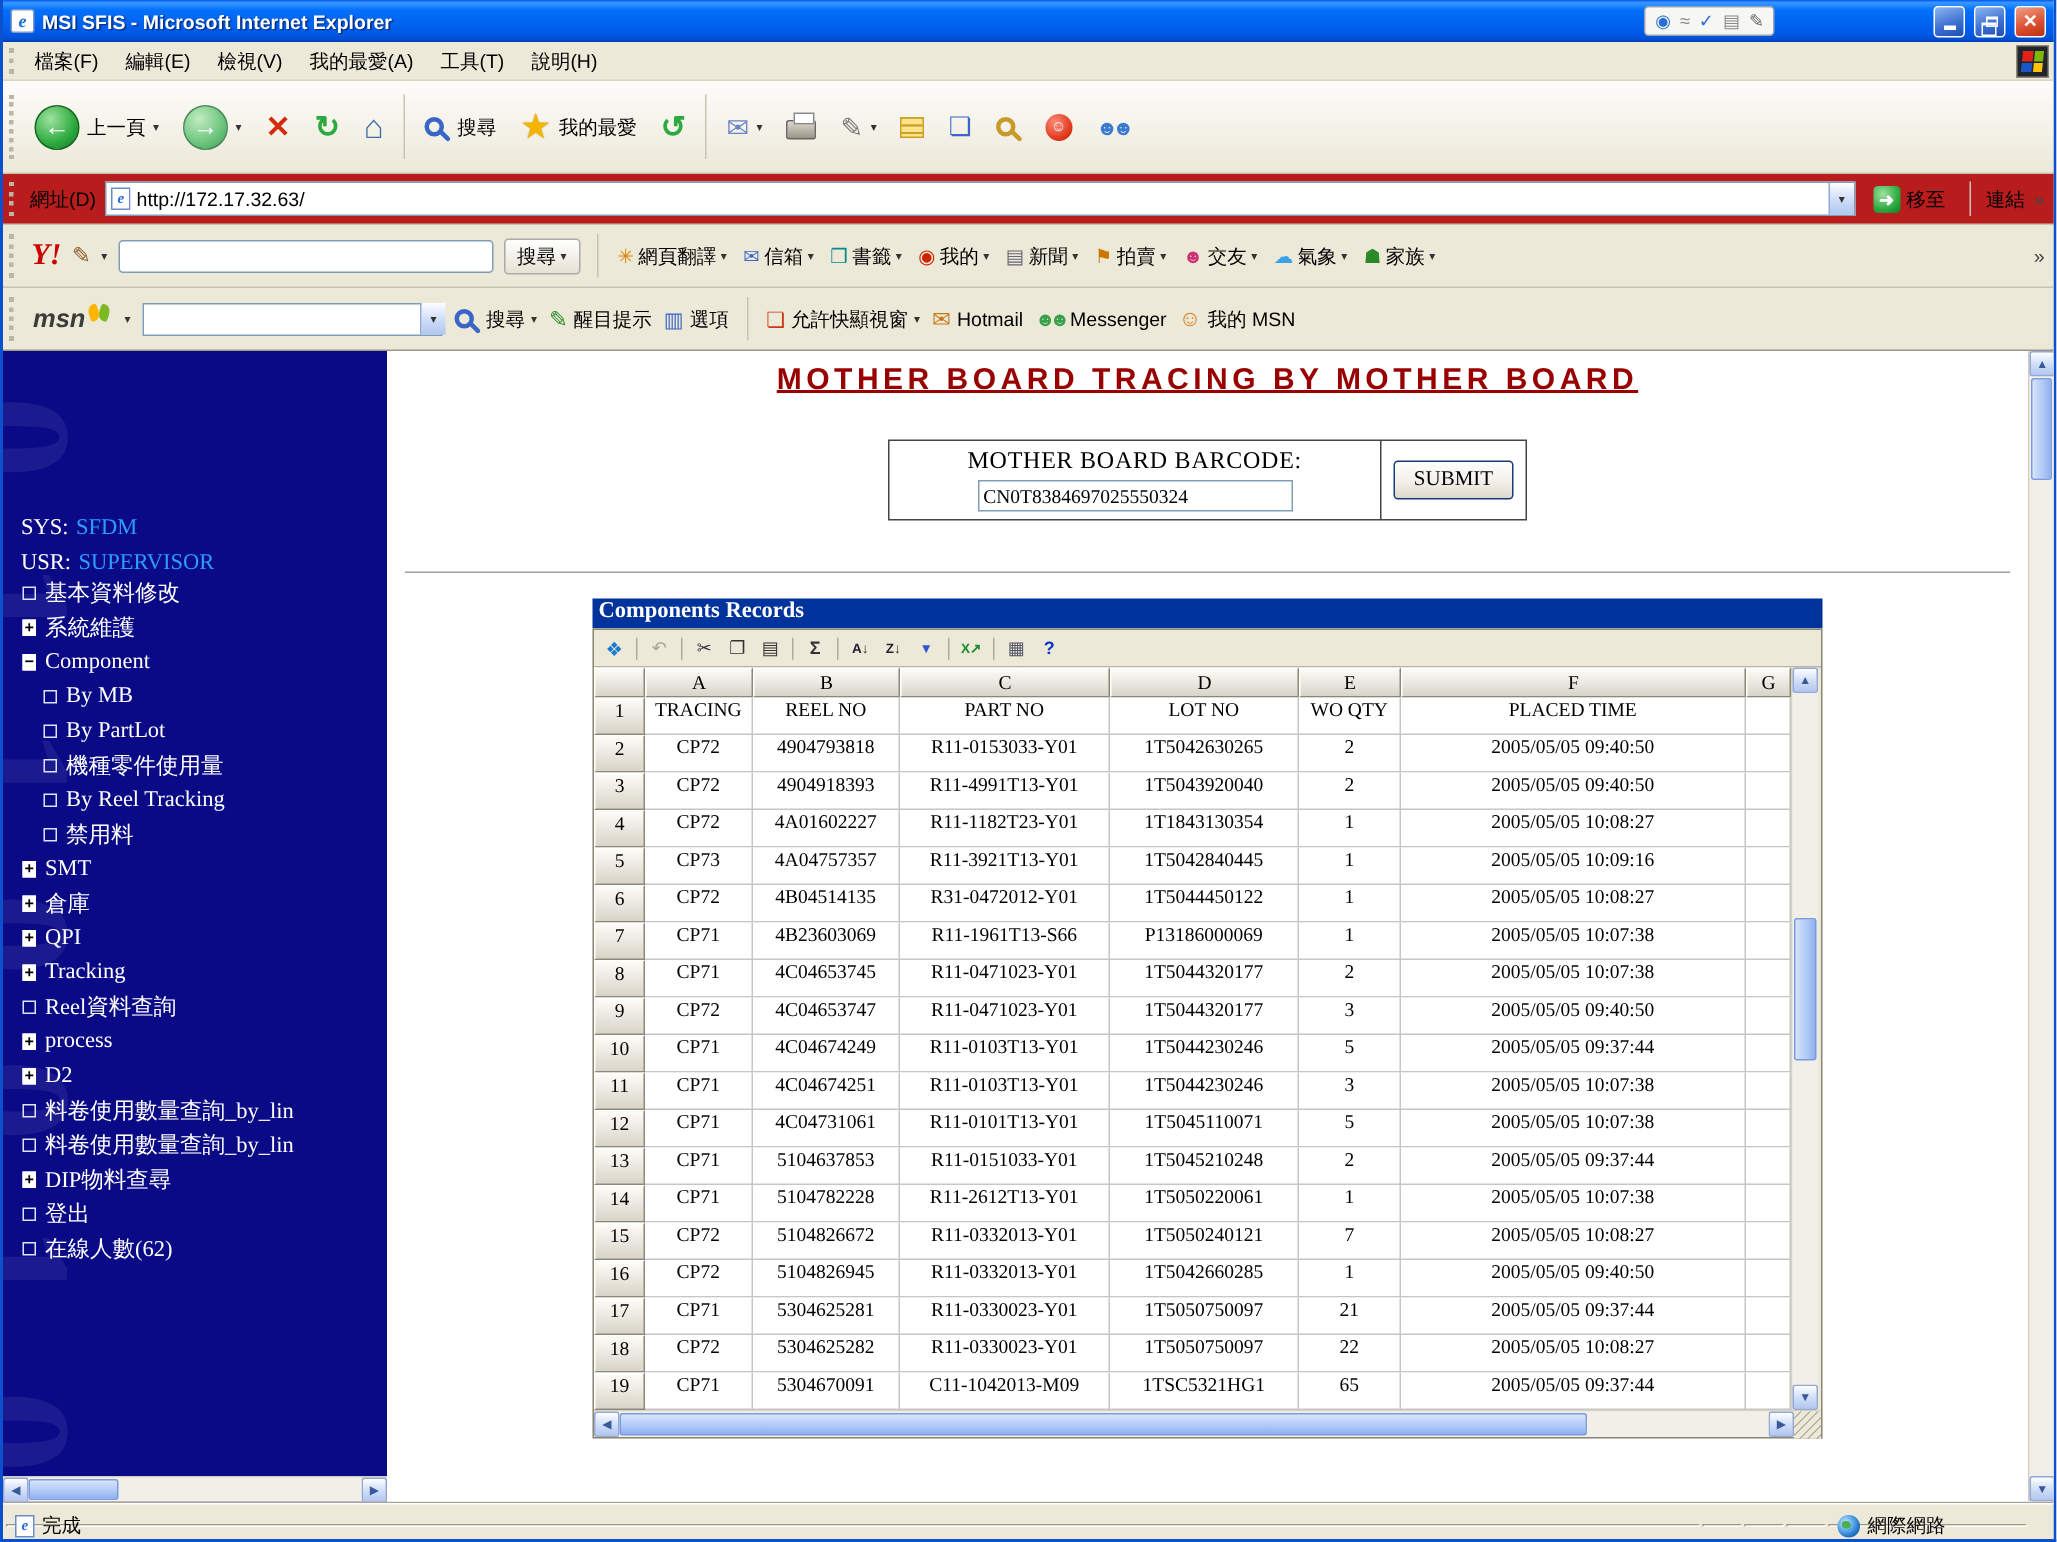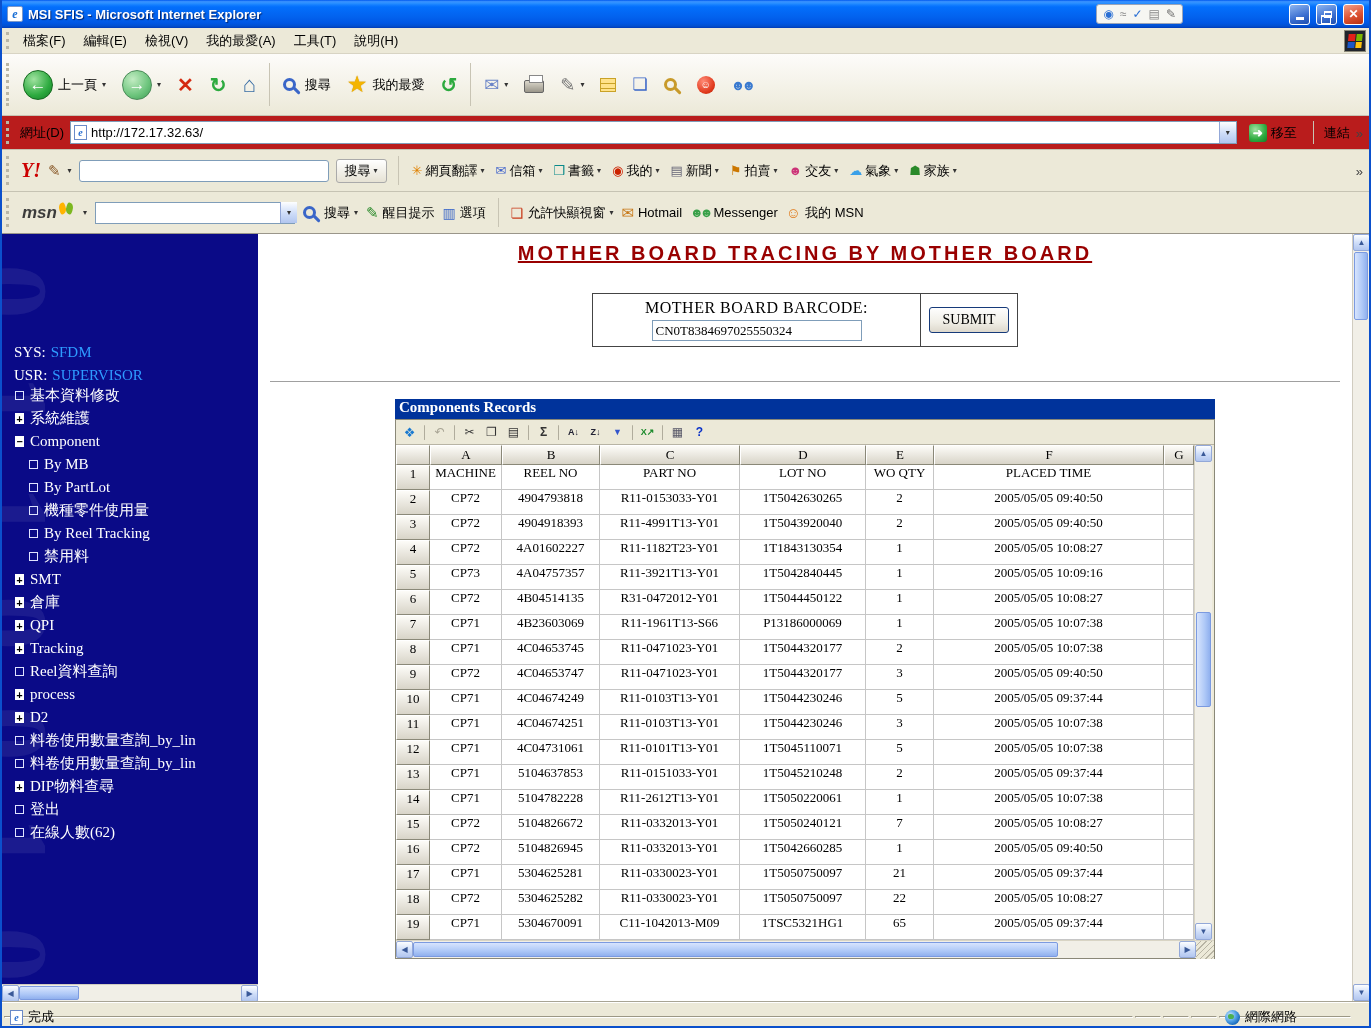--- a/index.html
+++ b/index.html
@@ -627,21 +627,21 @@
               <div class="srow letters">
                 <div class="cell rn"></div>
                 <div class="hwrap">
                   
                 <div class="cell hcell">A</div><div class="cell hcell">B</div><div class="cell hcell">C</div><div class="cell hcell">D</div><div class="cell hcell">E</div><div class="cell hcell">F</div><div class="cell hcell">G</div></div>
               </div>
               <div class="sheet-rows">
 
                   <div class="srow">
                     <div class="cell rn">1</div>
-                    <div class="cell">MACHINE</div>
+                    <div class="cell">TRACING</div>
                     <div class="cell">REEL NO</div>
                     <div class="cell">PART NO</div>
                     <div class="cell">LOT NO</div>
                     <div class="cell">WO QTY</div>
                     <div class="cell">PLACED TIME</div>
                     <div class="cell"></div>
                   </div>
 
                   <div class="srow">
                     <div class="cell rn">2</div>

